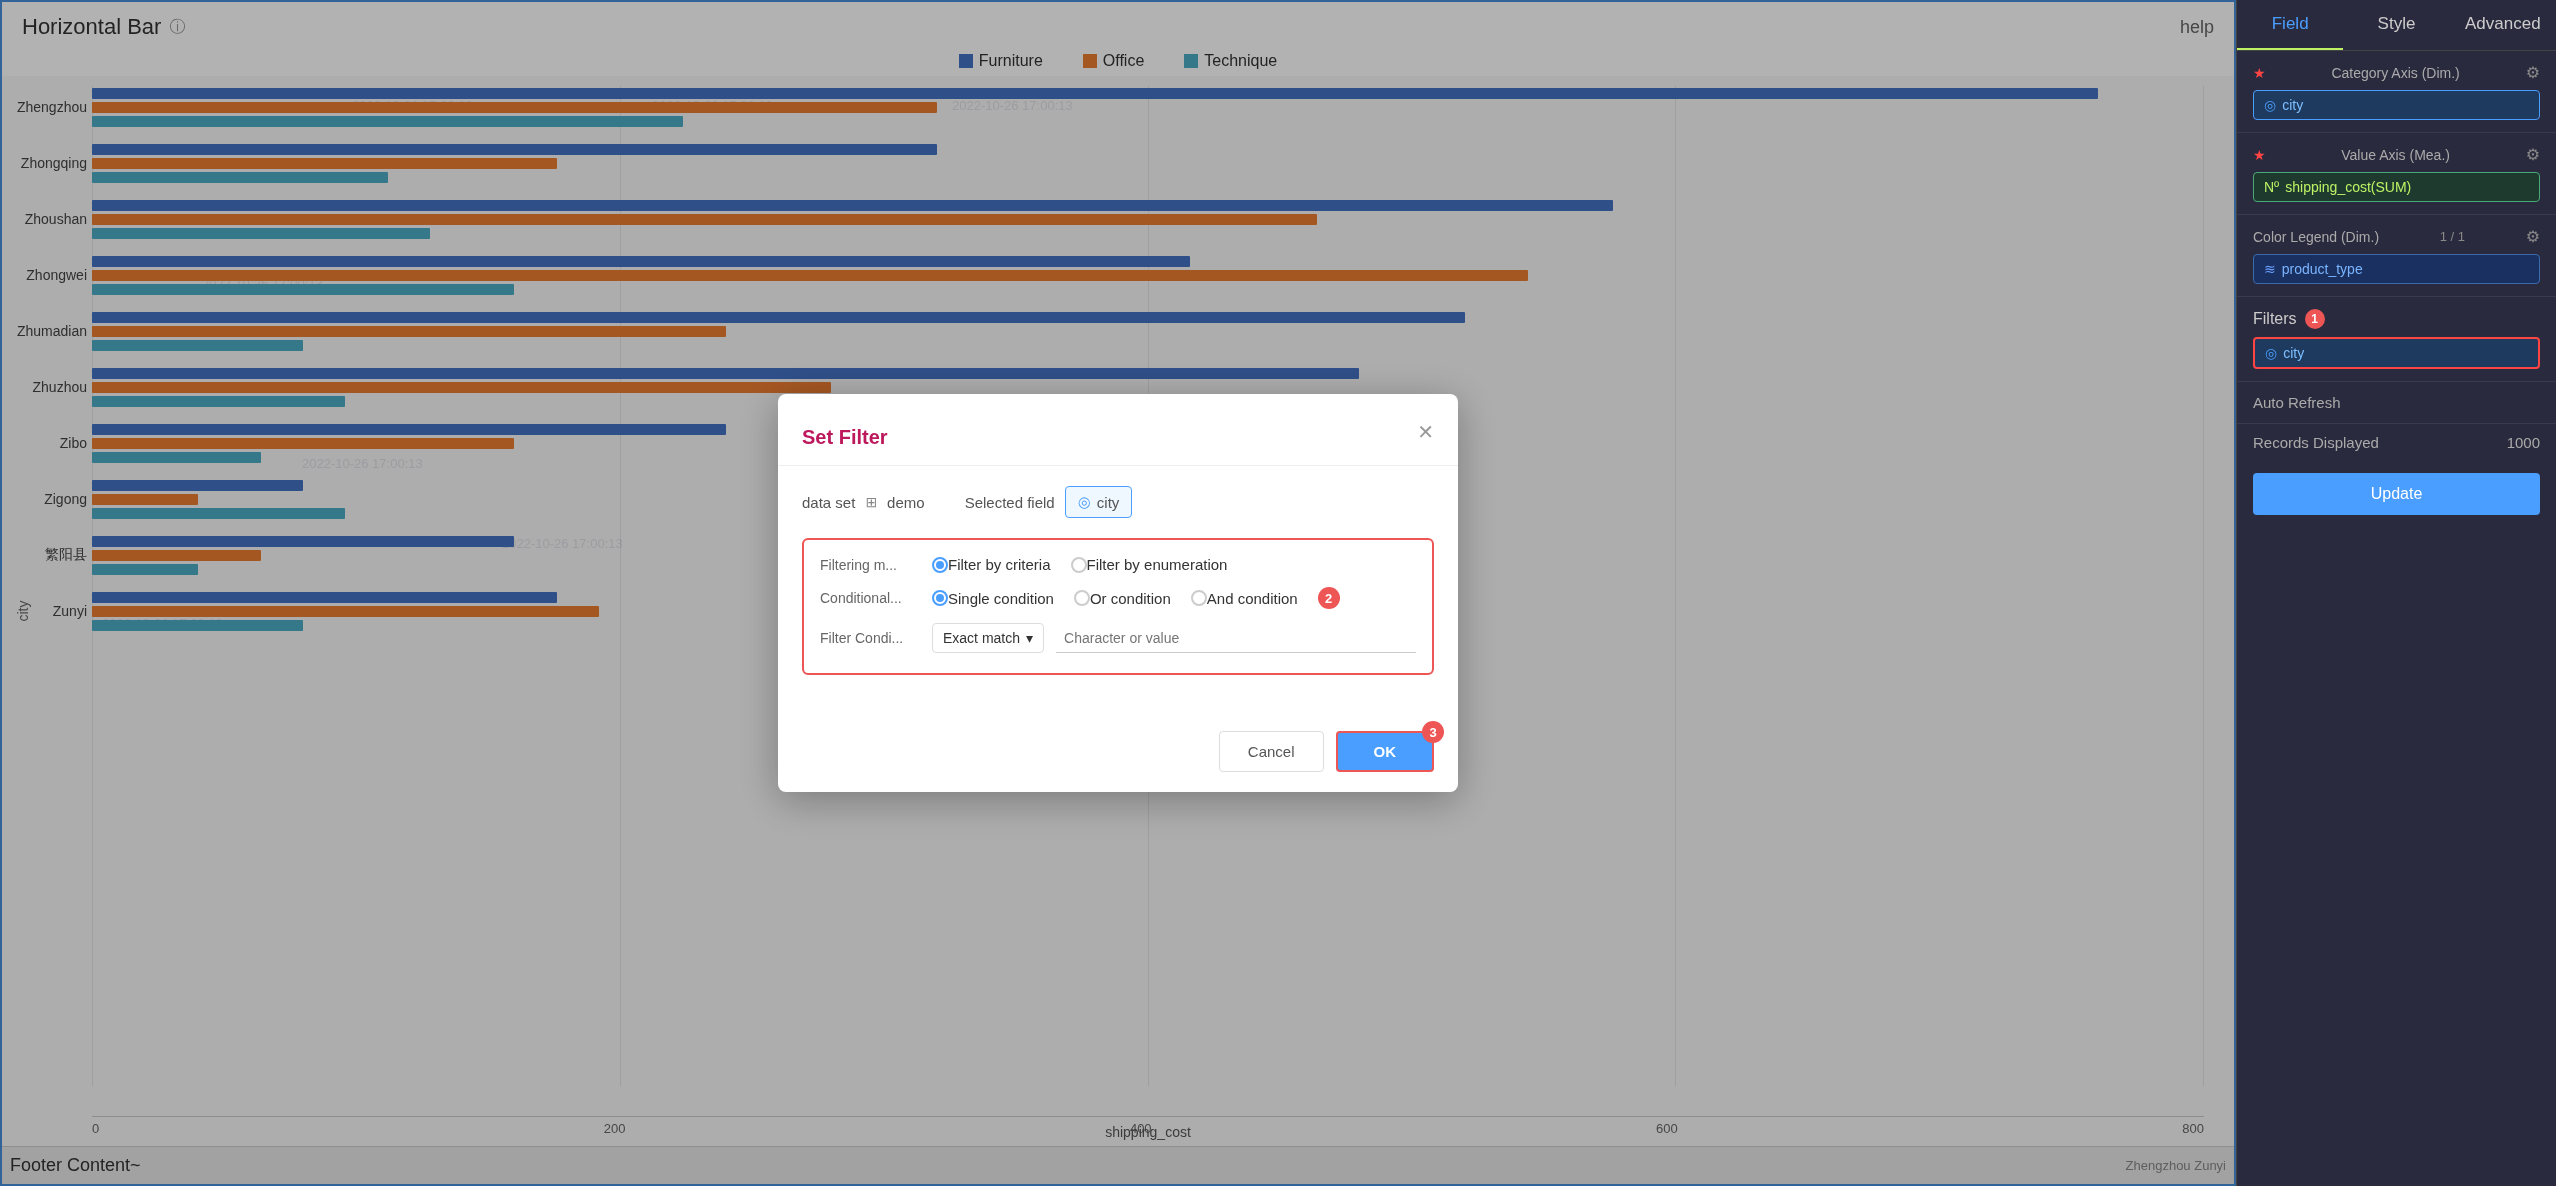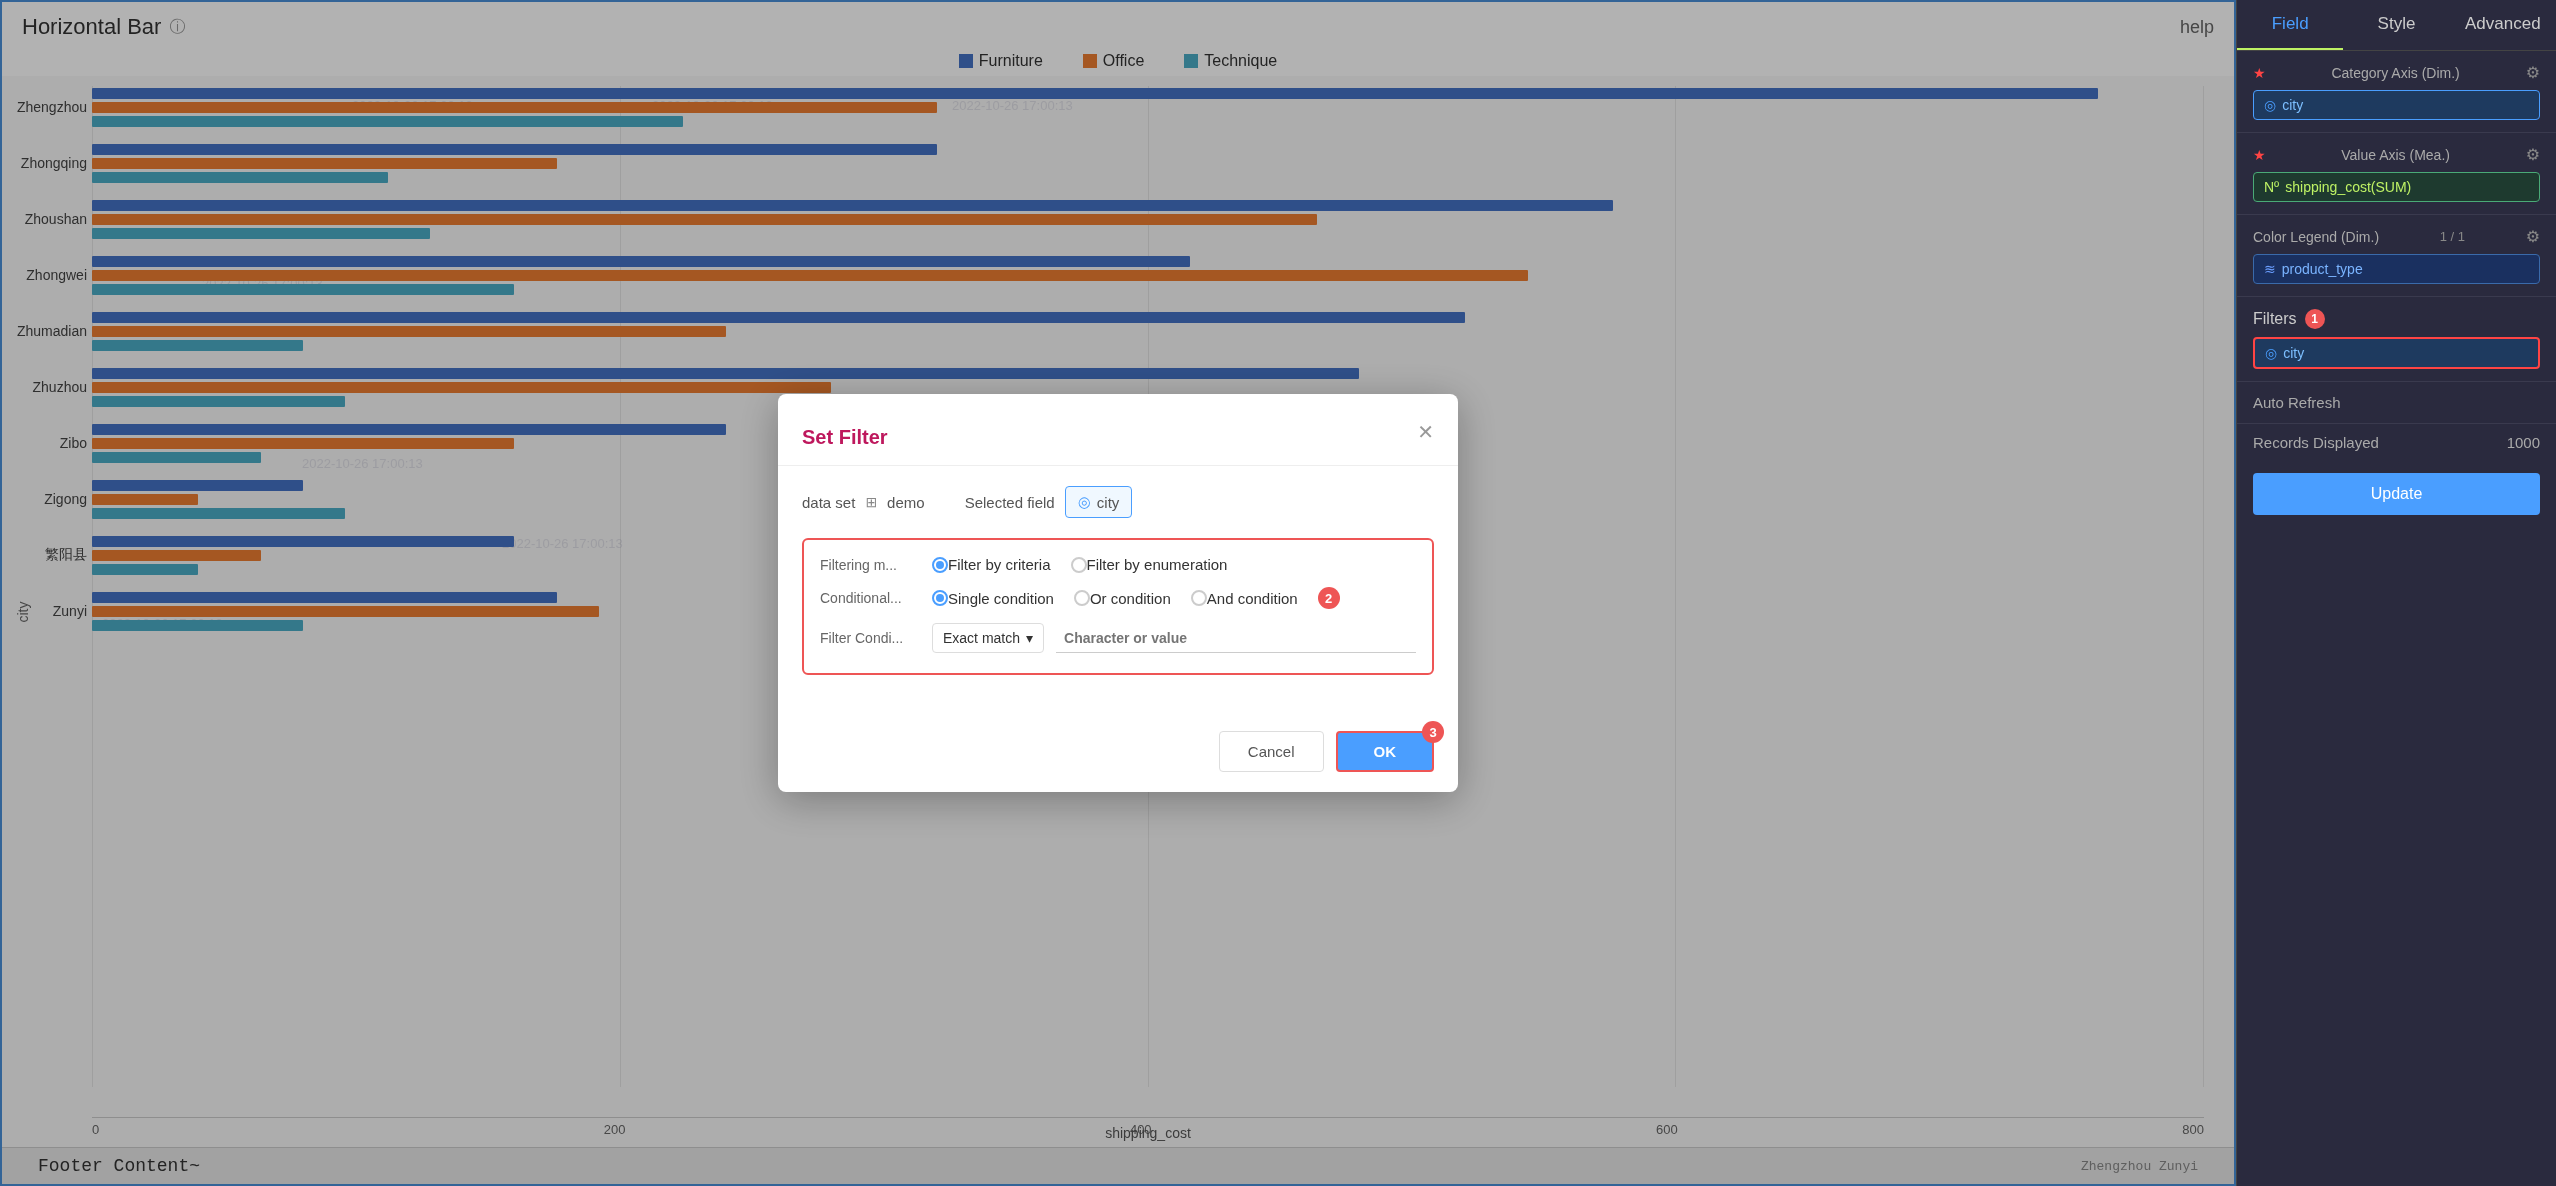--- a/index.html
+++ b/index.html
@@ -144,28 +144,27 @@
       position: absolute;
       bottom: -4px;
       left: 50%;
       transform: translateX(-50%);
       font-size: 14px;
       color: #555;
     }
 
     .chart-footer {
       background: #e8e8e8;
-      padding: 8px 36px;
+      padding: 8px 8px;
       font-size: 18px;
       color: #333;
       border-top: 1px solid #ccc;
       display: flex;
       justify-content: space-between;
       align-items: center;
-      font-family: Liberation Mono, monospace;
     }
 
     .footer-sparkline {
       display: flex;
       align-items: center;
       gap: 20px;
       font-size: 13px;
       color: #888;
     }
 
@@ -476,21 +475,20 @@
     }
 
     .text-input {
       border: none;
       border-bottom: 1px solid #ccc;
       padding: 6px 8px;
       font-size: 14px;
       color: #999;
       outline: none;
       flex: 1;
-      font-weight: bold;
     }
 
     .modal-footer {
       padding: 16px 24px 20px;
       display: flex;
       justify-content: flex-end;
       gap: 12px;
     }
 
     .btn-cancel {

